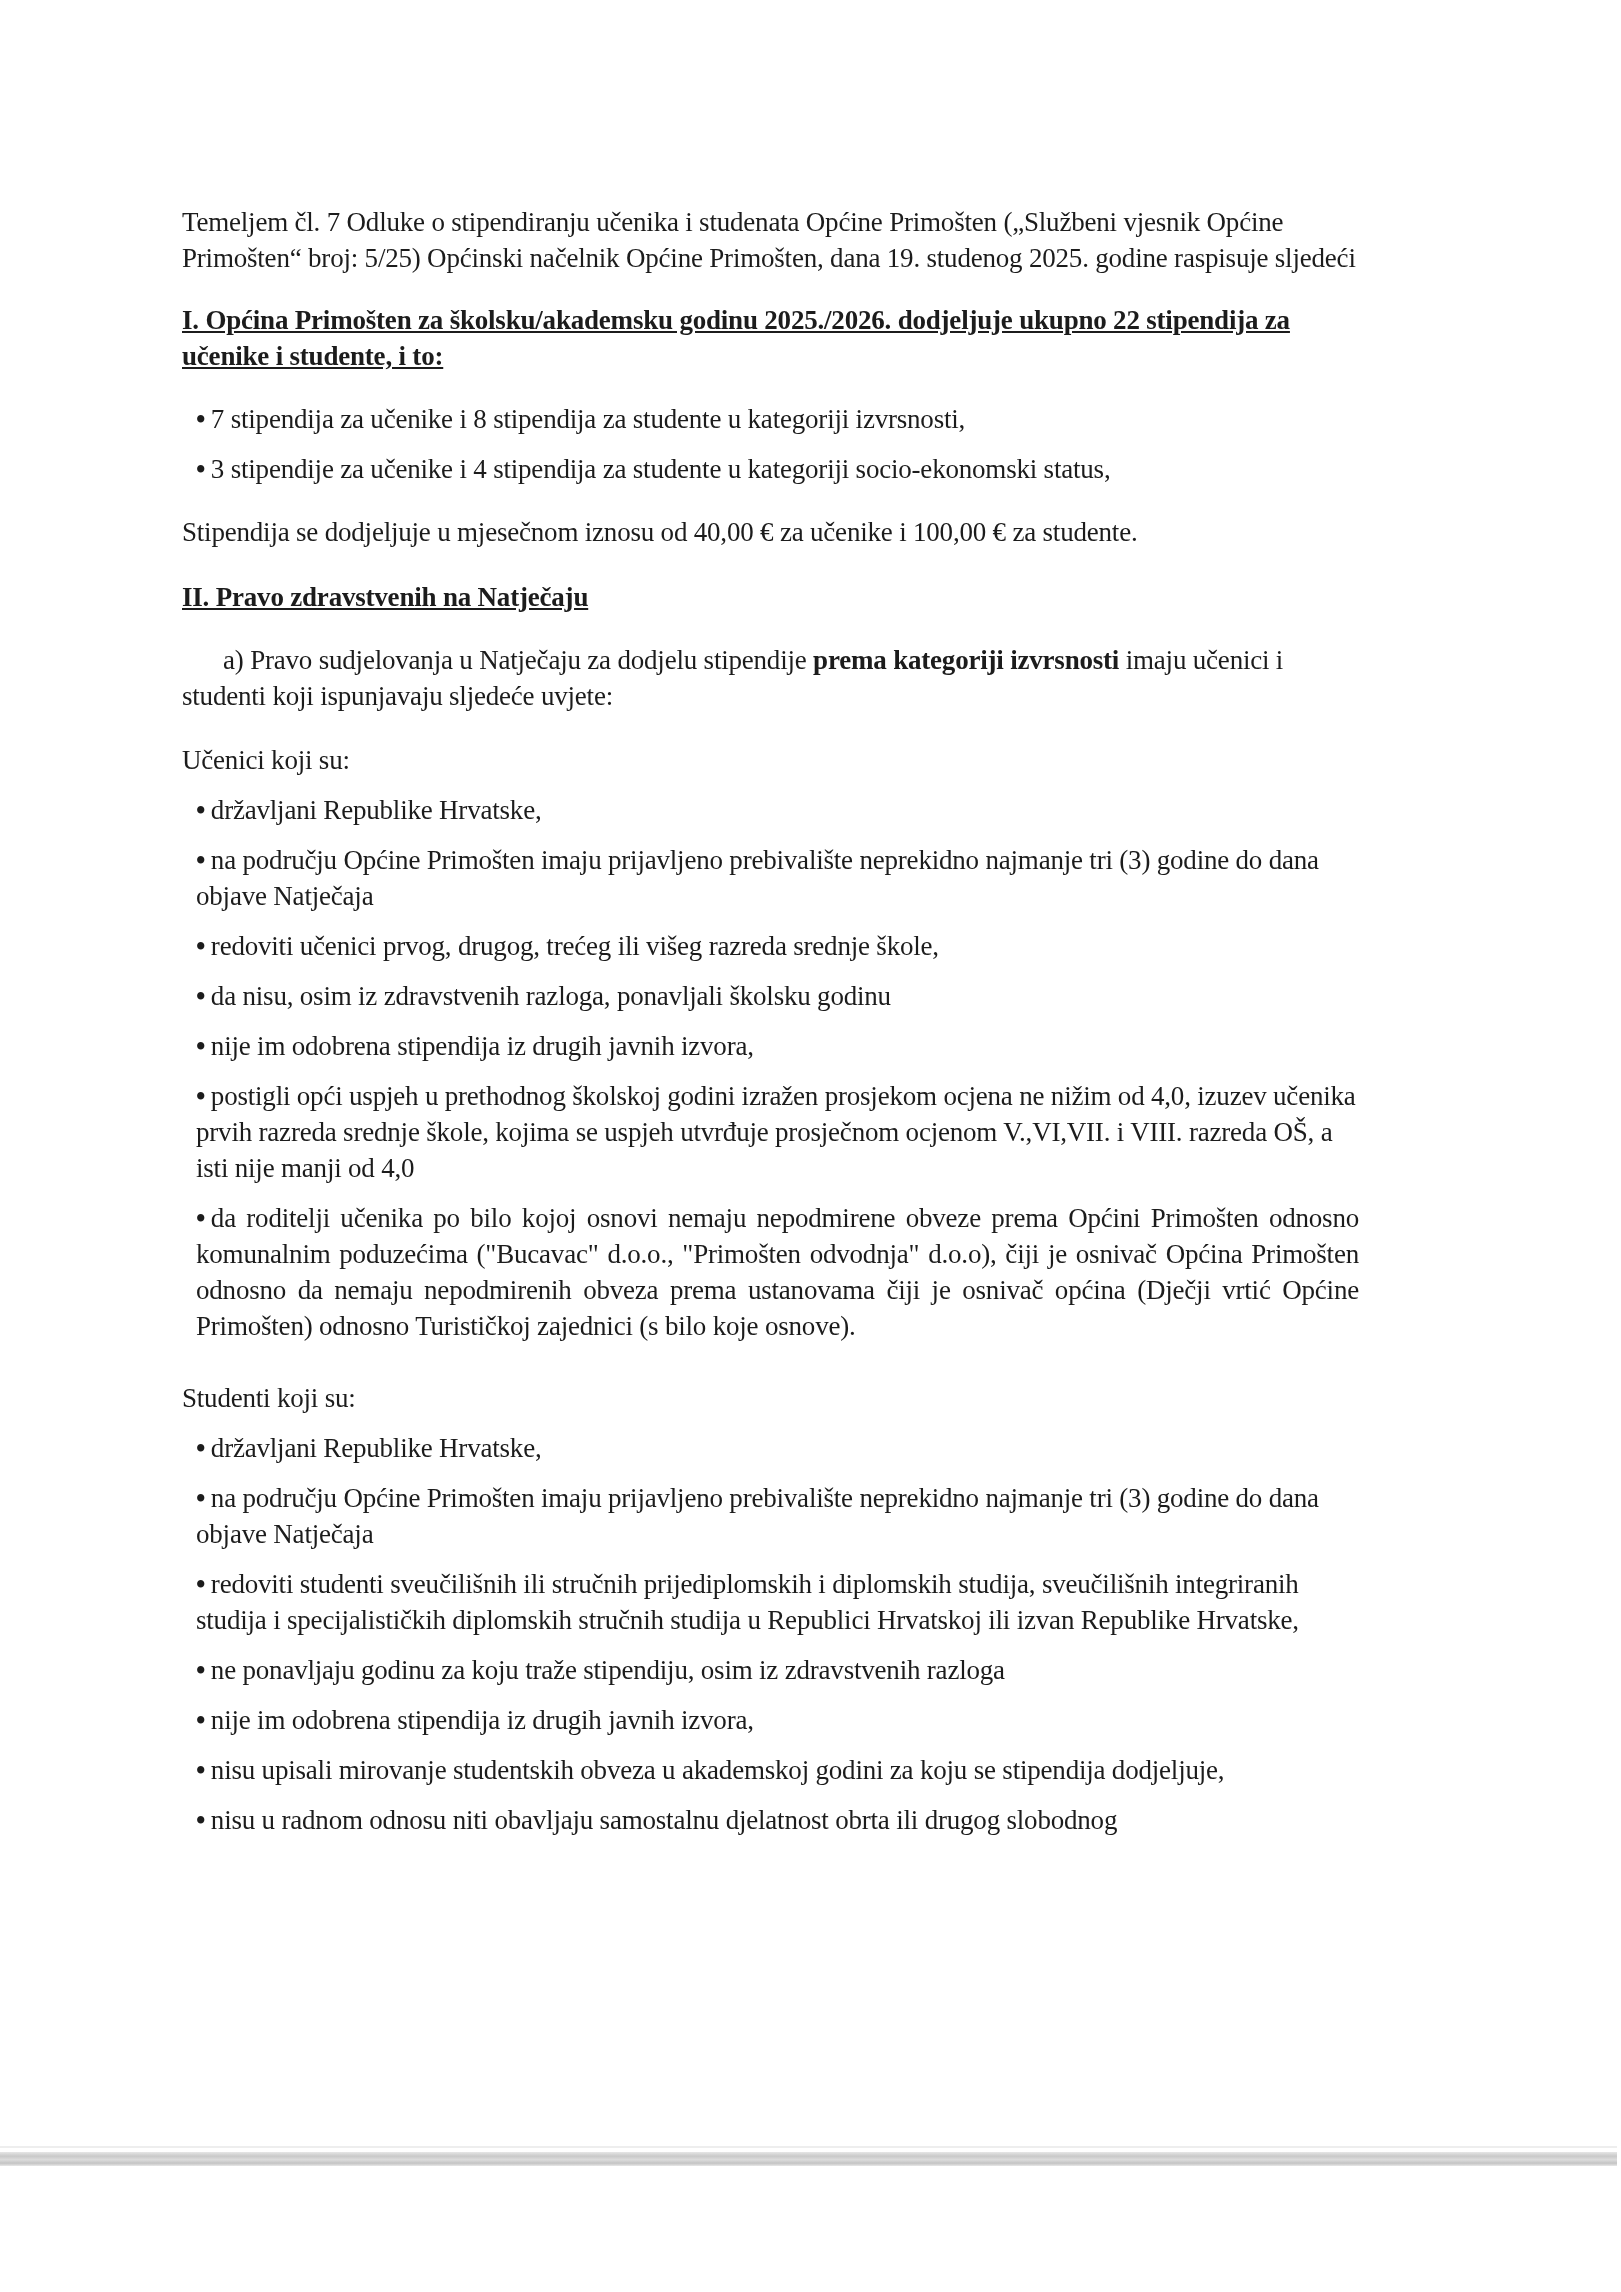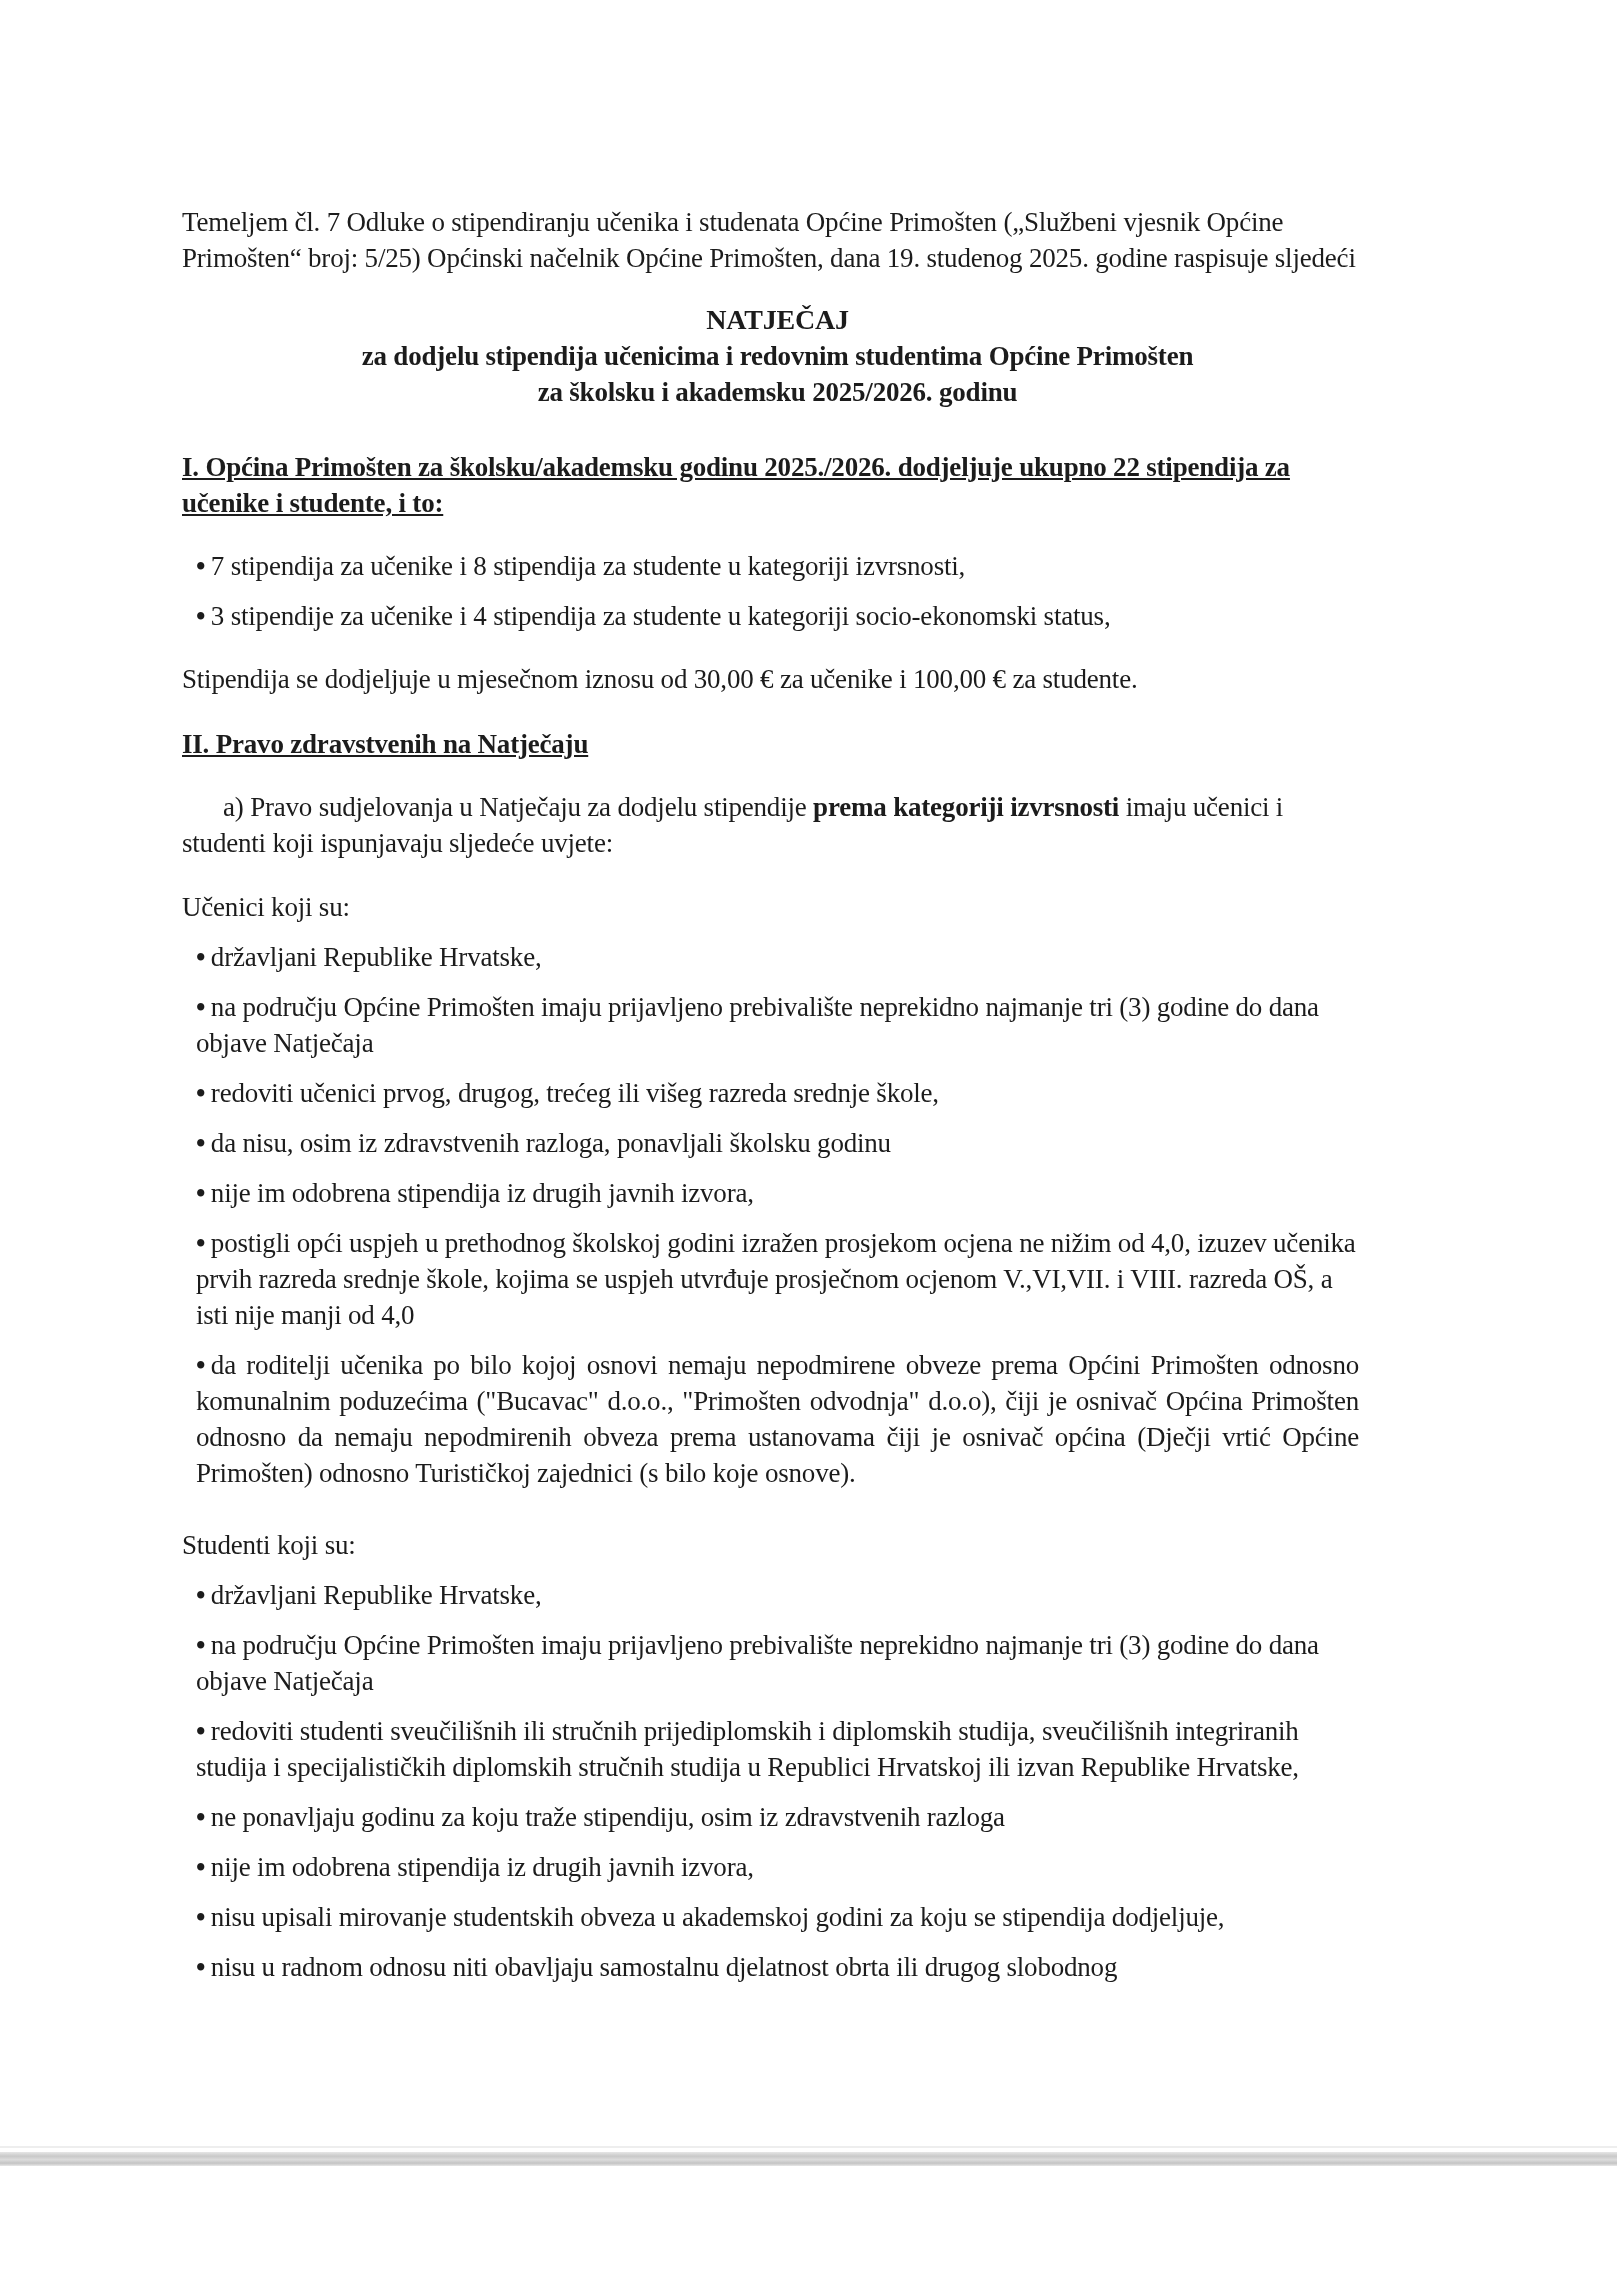--- a/index.html
+++ b/index.html
@@ -71,34 +71,29 @@
     background: #eeeeee;
   }
 </style>
 </head>
 <body>
 
 <div class="page">
 
   <p class="intro">Temeljem čl. 7 Odluke o stipendiranju učenika i studenata Općine Primošten („Službeni vjesnik Općine Primošten“ broj: 5/25) Općinski načelnik Općine Primošten, dana 19. studenog 2025. godine raspisuje sljedeći</p>
 
-  <div class="title-block">
-    <div class="t1">NATJEČAJ</div>
-    <div class="t2">za dodjelu stipendija učenicima i redovnim studentima Općine Primošten</div>
-    <div class="t3">za školsku i akademsku 2025/2026. godinu</div>
-  </div>
 
   <p class="section-heading">I. Općina Primošten za školsku/akademsku godinu 2025./2026. dodjeljuje ukupno 22 stipendija za učenike i studente, i to:</p>
 
   <ul class="bullets gap-list">
     <li>7 stipendija za učenike i 8 stipendija za studente u kategoriji izvrsnosti,</li>
     <li>3 stipendije za učenike i 4 stipendija za studente u kategoriji socio-ekonomski status,</li>
   </ul>
 
-  <p class="amount">Stipendija se dodjeljuje u mjesečnom iznosu od 30,00 € za učenike i 100,00 € za studente.</p>
+  <p class="amount">Stipendija se dodjeljuje u mjesečnom iznosu od 40,00 € za učenike i 100,00 € za studente.</p>
 
   <p class="section-heading sec2">II. Pravo zdravstvenih na Natječaju</p>
 
   <p class="para-a"><span>a)  Pravo sudjelovanja u Natječaju za dodjelu stipendije </span><b>prema kategoriji izvrsnosti</b><span> imaju učenici i studenti koji ispunjavaju sljedeće uvjete:</span></p>
 
   <div class="group-gap">
     <p class="group-label">Učenici koji su:</p>
     <ul class="bullets">
       <li>državljani Republike Hrvatske,</li>
       <li>na području Općine Primošten imaju prijavljeno prebivalište neprekidno najmanje tri (3) godine do dana objave Natječaja</li>

